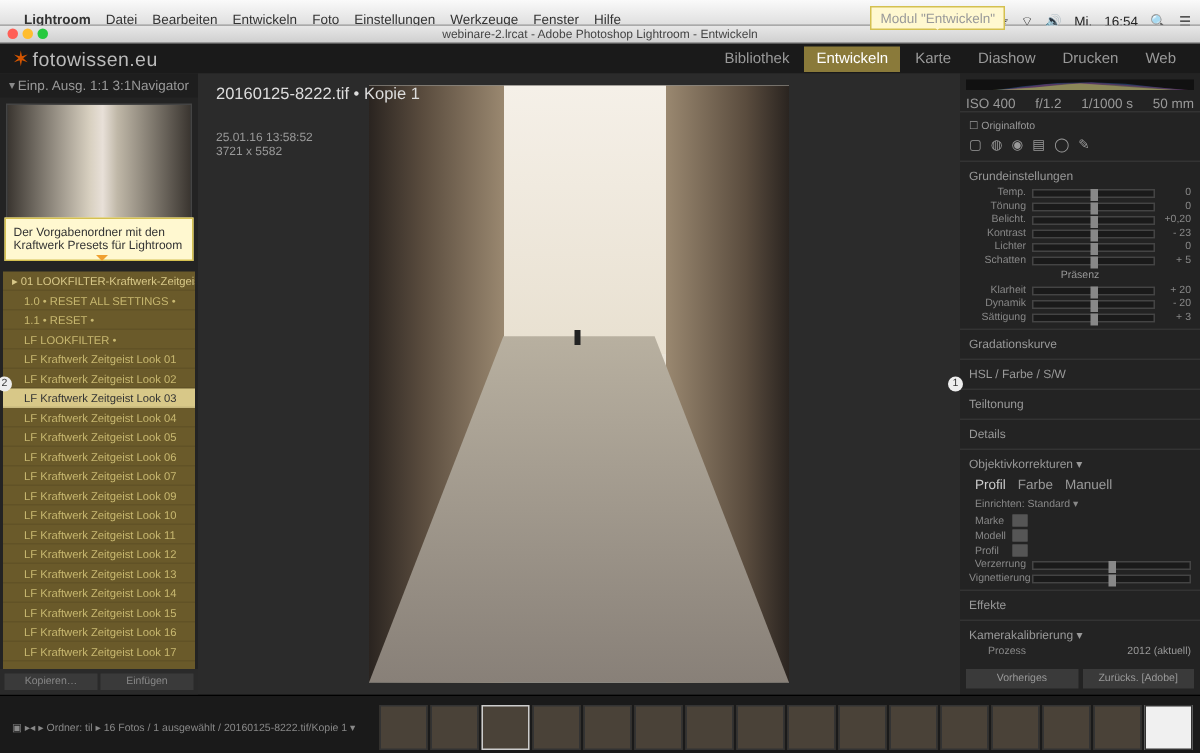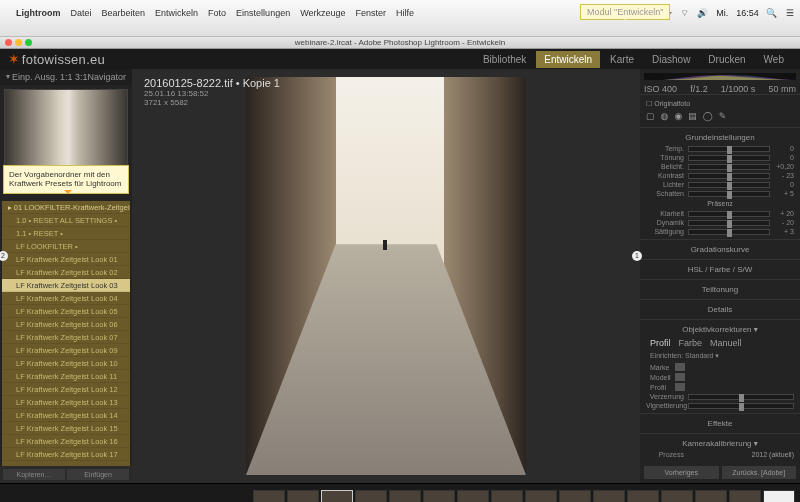--- a/index.html
+++ b/index.html
@@ -1,18 +1,18 @@
 <!DOCTYPE html>
 <html><head>
 <meta charset="utf-8">
 <style>
 *{margin:0;padding:0;box-sizing:border-box;font-family:Helvetica,Arial,sans-serif;font-size:9px;color:#999}
 body{width:800px;height:502px;background:#1a1a1a;overflow:hidden;position:relative}
 
-.menubar{height:14px;background:linear-gradient(#fafafa,#e0e0e0);display:flex;align-items:flex-end;padding:18px 6px;gap:10px;border-bottom:1px solid #bbb}
+.menubar{height:14px;background:linear-gradient(#fafafa,#e0e0e0);display:flex;align-items:flex-start;padding:8px 6px;gap:10px;border-bottom:1px solid #bbb}
 .menubar span{color:#333;font-size:9px}
 .menubar .right{margin-left:auto;display:flex;gap:8px;align-items:center}
 .menubar .right span{color:#222}
 
 .titlebar{height:12px;background:linear-gradient(#e8e8e8,#d0d0d0);display:flex;align-items:center;justify-content:center;position:relative;border-bottom:1px solid #999}
 .titlebar .dots{position:absolute;left:5px;display:flex;gap:3px}
 .dot{width:7px;height:7px;border-radius:50%}
 .titlebar span{color:#444;font-size:8px}
 
 .callout{position:absolute;top:4px;left:580px;background:#fff8d0;border:1px solid #d4c050;padding:2px 6px;font-size:8px;color:#333;z-index:10}
@@ -34,34 +34,34 @@
 .nav-mark{position:absolute;bottom:-6px;left:48%;width:0;height:0;border:4px solid transparent;border-top-color:#f0a030}
 .presets{flex:1;background:#6a5a2a;overflow:hidden;margin:4px 2px 0 2px}
 .preset-item{padding:1.5px 4px 1.5px 14px;color:#c8b870;font-size:7.5px;white-space:nowrap;overflow:hidden;cursor:pointer;border-bottom:1px solid rgba(0,0,0,0.08)}
 .preset-item.folder{padding-left:6px;color:#d8c888}
 .preset-item.sel{background:#d8c888;color:#333}
 .preset-btns{display:flex;gap:2px;padding:3px;background:#2a2a2a}
 .preset-btns div{flex:1;background:#3a3a3a;padding:2px;text-align:center;font-size:7px;color:#888}
 .center{flex:1;background:#2b2b2b;position:relative;display:flex;align-items:center;justify-content:center}
 .img-info{position:absolute;top:8px;left:12px;z-index:2}
 .img-info .t1{color:#ddd;font-size:11px}
-.img-info .t2{color:#999;font-size:8px;margin-top:0}
+.img-info .t2{color:#999;font-size:8px;margin-top:18px}
 .img-info .t3{color:#999;font-size:8px}
 .alley{width:280px;height:398px;background:#eae4d8;position:relative;overflow:hidden}
 .wall-l{position:absolute;left:0;top:0;width:90px;height:100%;background:linear-gradient(90deg,#2a2420 0%,#5a4c3e 40%,#9a8870 100%)}
 .wall-r{position:absolute;right:0;top:0;width:82px;height:100%;background:linear-gradient(-90deg,#2a2420 0%,#5a4c3e 35%,#9a8870 100%)}
 .sky{position:absolute;left:90px;right:82px;top:0;height:45%;background:linear-gradient(#f5f0e8,#e8e0d0)}
 .floor{position:absolute;left:0;right:0;bottom:0;height:58%;background:linear-gradient(#b8b0a0 0%,#888078 100%);clip-path:polygon(32% 0,68% 0,100% 100%,0 100%)}
 .person{position:absolute;left:49%;top:41%;width:4px;height:10px;background:#222}
 .right-p{width:160px;background:#232323;display:flex;flex-direction:column}
 .histo{height:56px;margin:4px;background:#111;position:relative;overflow:hidden}
 .histo svg{width:100%;height:100%}
 .histo-foot{display:flex;justify-content:space-between;padding:0 4px;font-size:7px;color:#777}
 .panel{border-top:1px solid #333;padding:3px 6px}
-.panel-h{color:#999;font-size:8px;text-align:center;padding:2px 0}
+.panel-h{color:#999;font-size:8px;text-align:left;padding:2px 0}
 .row{display:flex;align-items:center;gap:4px;padding:1px 0}
 .row .lbl{width:38px;font-size:7px;color:#888;text-align:right}
 .row .sld{flex:1;height:6px;background:#1a1a1a;border:1px solid #444;position:relative}
 .row .sld::after{content:"";position:absolute;left:50%;top:-1px;width:5px;height:8px;background:#888;margin-left:-2px}
 .row .val{width:20px;font-size:7px;color:#888;text-align:right}
 .prof-tabs{display:flex;gap:8px;font-size:7px;color:#777;padding:2px 4px}
 .prof-tabs span.a{color:#ccc}
 .color-row{display:flex;align-items:center;gap:3px;padding:1px 4px}
 .color-row .cl{width:22px;font-size:7px;color:#888}
 .color-row .sw{width:10px;height:8px;border:1px solid #555}

